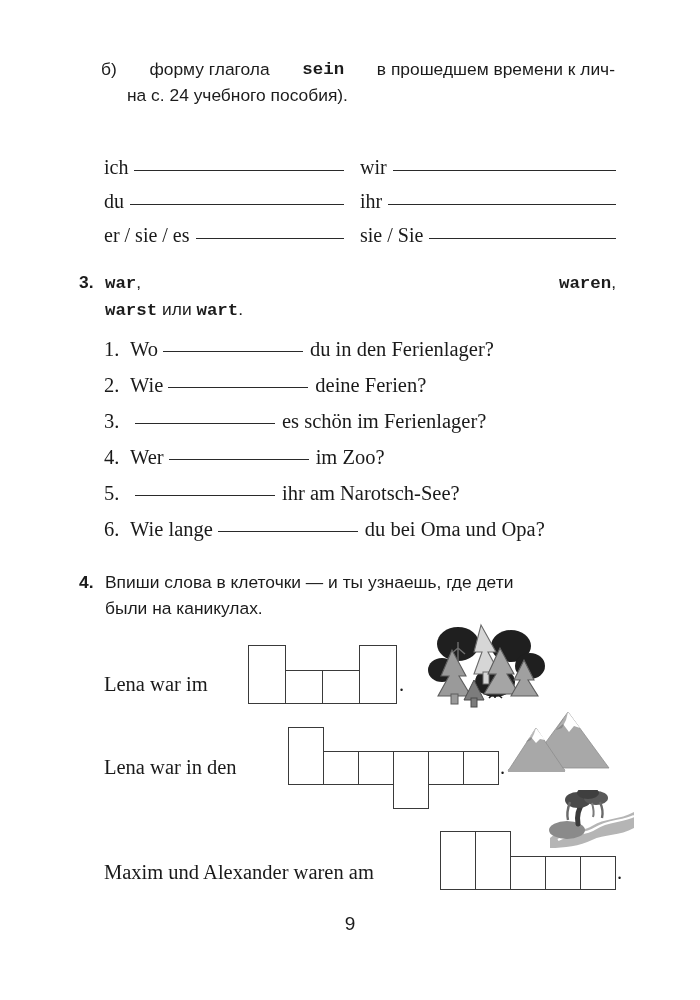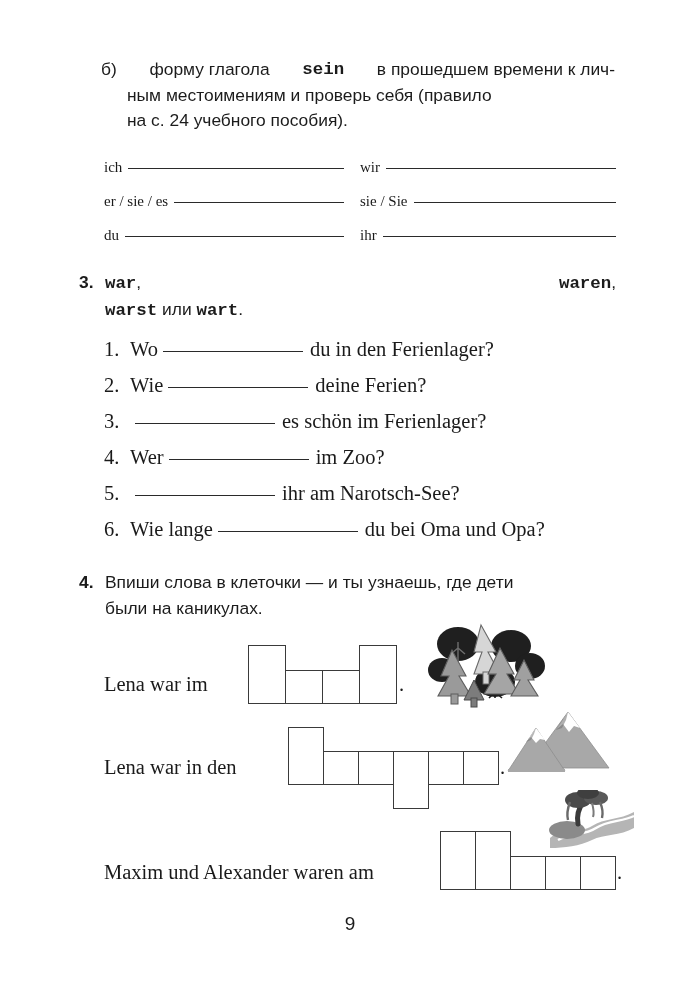--- a/index.html
+++ b/index.html
@@ -57,21 +57,21 @@
     height: 34px;
     align-items: flex-end;
   }
   .pron-cell {
     display: flex;
     align-items: baseline;
     width: 256px;
   }
   .pron-label {
     font-family: "Liberation Serif", serif;
-    font-size: 15px;
+    font-size: 20px;
     white-space: nowrap;
     line-height: 22px;
     text-align: center;
   }
   .pron-rule {
     flex: 1;
     border-bottom: 1.5px solid #2a2a2a;
     margin-left: 6px;
     margin-right: 16px;
     height: 0;
@@ -179,58 +179,55 @@
 
   <div id="intro-block">
     <div class="para">
       <div class="just-line">
         <span>б)</span>
         <span>форму глагола</span>
         <span class="bold">sein</span>
         <span>в прошедшем времени к лич-</span>
       </div>
       <div style="padding-left:26px;">
-        <div class="just-line">
-          <span>ным местоимениям и проверь себя (правило</span>
-        </div>
         <div class="just-line last">
           <span>на с. 24 учебного пособия).</span>
         </div>
       </div>
     </div>
   </div>
 
   <div id="pronoun-grid">
     <div class="pron-row">
       <div class="pron-cell">
         <span class="pron-label">ich</span>
         <span class="pron-rule"></span>
       </div>
       <div class="pron-cell right">
         <span class="pron-label">wir</span>
         <span class="pron-rule"></span>
       </div>
     </div>
     <div class="pron-row">
       <div class="pron-cell">
+        <span class="pron-label">du</span>
+        <span class="pron-rule"></span>
+      </div>
+      <div class="pron-cell right">
+        <span class="pron-label">ihr</span>
+        <span class="pron-rule"></span>
+      </div>
+    </div>
+    <div class="pron-row">
+      <div class="pron-cell">
         <span class="pron-label">er / sie / es</span>
         <span class="pron-rule"></span>
       </div>
       <div class="pron-cell right">
         <span class="pron-label">sie / Sie</span>
-        <span class="pron-rule"></span>
-      </div>
-    </div>
-    <div class="pron-row">
-      <div class="pron-cell">
-        <span class="pron-label">du</span>
-        <span class="pron-rule"></span>
-      </div>
-      <div class="pron-cell right">
-        <span class="pron-label">ihr</span>
         <span class="pron-rule"></span>
       </div>
     </div>
   </div>
 
   <div class="task-head" id="task3-head">
     <span class="task-num">3.</span>
     <div class="task-body">
       <div class="just-line">
         <span><span class="bold">war</span><span>,</span></span>

